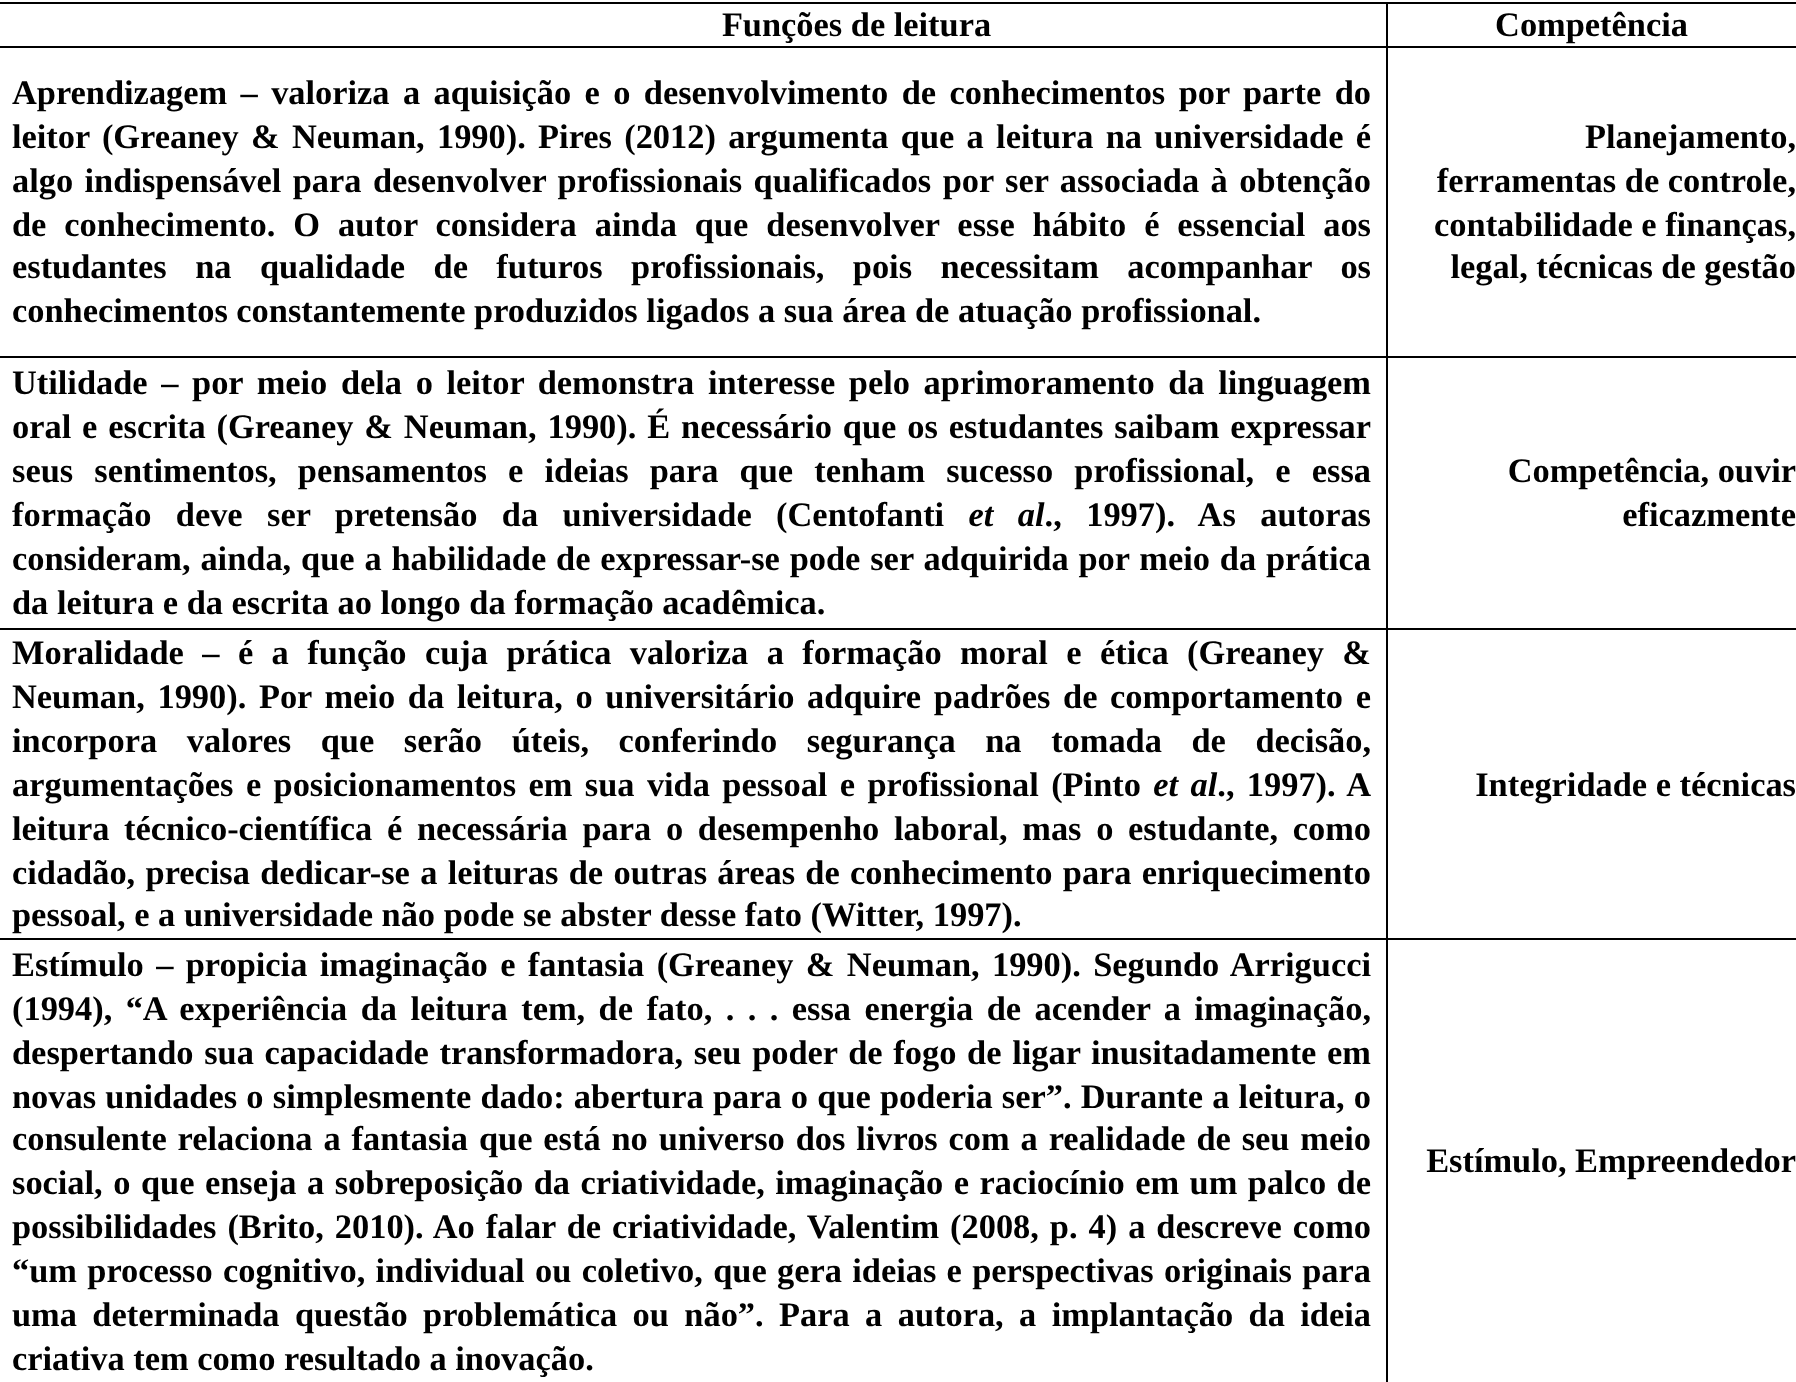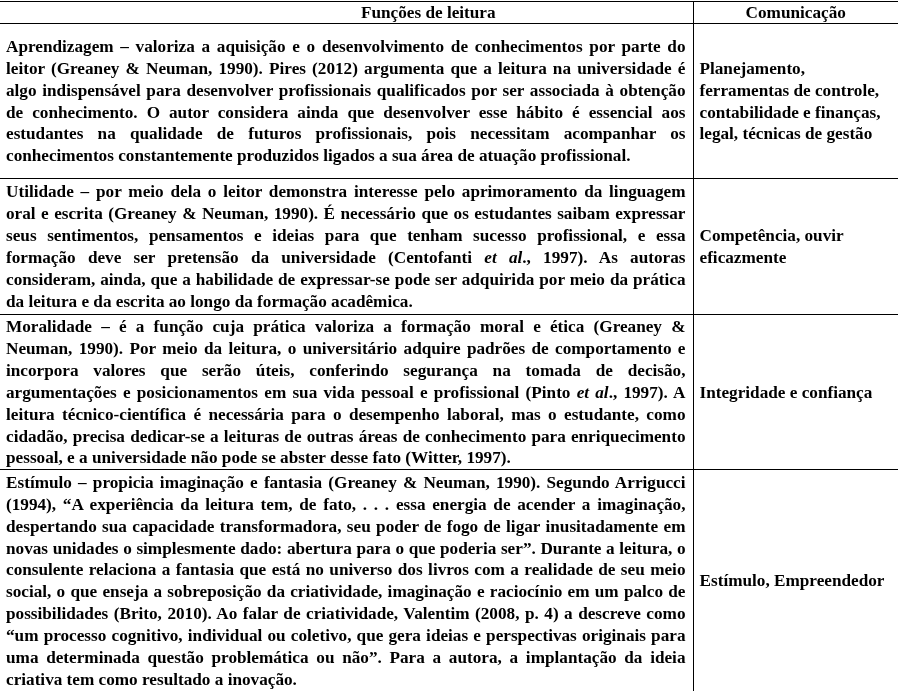--- a/index.html
+++ b/index.html
@@ -43,54 +43,54 @@
       padding: 1px 6px 0 6px;
       font-weight: bold;
     }
     table.doc-table td.func {
       text-align: justify;
       border-right: 1.5px solid #000;
       padding-left: 6px;
       padding-right: 7px;
     }
     table.doc-table td.comp {
-      text-align: left;
+      text-align: right;
       padding-left: 6px;
       padding-right: 0;
     }
     .last-line {
       text-align-last: left;
     }
     i { font-style: italic; }
   </style>
 </head>
 <body>
 
 <table class="doc-table">
   <colgroup>
     <col class="c1">
     <col class="c2">
   </colgroup>
   <thead>
     <tr>
       <th class="h1">Funções de leitura</th>
-      <th class="h2">Comunicação</th>
+      <th class="h2">Competência</th>
     </tr>
   </thead>
   <tbody>
     <tr style="height:155px;">
       <td class="func last-line">Aprendizagem – valoriza a aquisição e o desenvolvimento de conhecimentos por parte do leitor (Greaney &amp; Neuman, 1990). Pires (2012) argumenta que a leitura na universidade é algo indispensável para desenvolver profissionais qualificados por ser associada à obtenção de conhecimento. O autor considera ainda que desenvolver esse hábito é essencial aos estudantes na qualidade de futuros profissionais, pois necessitam acompanhar os conhecimentos constantemente produzidos ligados a sua área de atuação profissional.</td>
       <td class="comp">Planejamento, ferramentas de controle, contabilidade e finanças, legal, técnicas de gestão</td>
     </tr>
     <tr style="height:136px;">
       <td class="func last-line"><span>Utilidade – por meio dela o leitor demonstra interesse pelo aprimoramento da linguagem oral e escrita (Greaney &amp; Neuman, 1990). É necessário que os estudantes saibam expressar seus sentimentos, pensamentos e ideias para que tenham sucesso profissional, e essa formação deve ser pretensão da universidade (Centofanti </span><i>et al</i><span>., 1997). As autoras consideram, ainda, que a habilidade de expressar-se pode ser adquirida por meio da prática da leitura e da escrita ao longo da formação acadêmica.</span></td>
       <td class="comp">Competência, ouvir eficazmente</td>
     </tr>
     <tr style="height:150px;">
       <td class="func last-line"><span>Moralidade – é a função cuja prática valoriza a formação moral e ética (Greaney &amp; Neuman, 1990). Por meio da leitura, o universitário adquire padrões de comportamento e incorpora valores que serão úteis, conferindo segurança na tomada de decisão, argumentações e posicionamentos em sua vida pessoal e profissional (Pinto </span><i>et al</i><span>., 1997). A leitura técnico-científica é necessária para o desempenho laboral, mas o estudante, como cidadão, precisa dedicar-se a leituras de outras áreas de conhecimento para enriquecimento pessoal, e a universidade não pode se abster desse fato (Witter, 1997).</span></td>
-      <td class="comp">Integridade e confiança</td>
+      <td class="comp">Integridade e técnicas</td>
     </tr>
     <tr style="height:222px;">
       <td class="func last-line">Estímulo – propicia imaginação e fantasia (Greaney &amp; Neuman, 1990). Segundo Arrigucci (1994), “A experiência da leitura tem, de fato, . . . essa energia de acender a imaginação, despertando sua capacidade transformadora, seu poder de fogo de ligar inusitadamente em novas unidades o simplesmente dado: abertura para o que poderia ser”. Durante a leitura, o consulente relaciona a fantasia que está no universo dos livros com a realidade de seu meio social, o que enseja a sobreposição da criatividade, imaginação e raciocínio em um palco de possibilidades (Brito, 2010). Ao falar de criatividade, Valentim (2008, p. 4) a descreve como “um processo cognitivo, individual ou coletivo, que gera ideias e perspectivas originais para uma determinada questão problemática ou não”. Para a autora, a implantação da ideia criativa tem como resultado a inovação.</td>
       <td class="comp">Estímulo, Empreendedor</td>
     </tr>
   </tbody>
 </table>
 
 </body></html>

